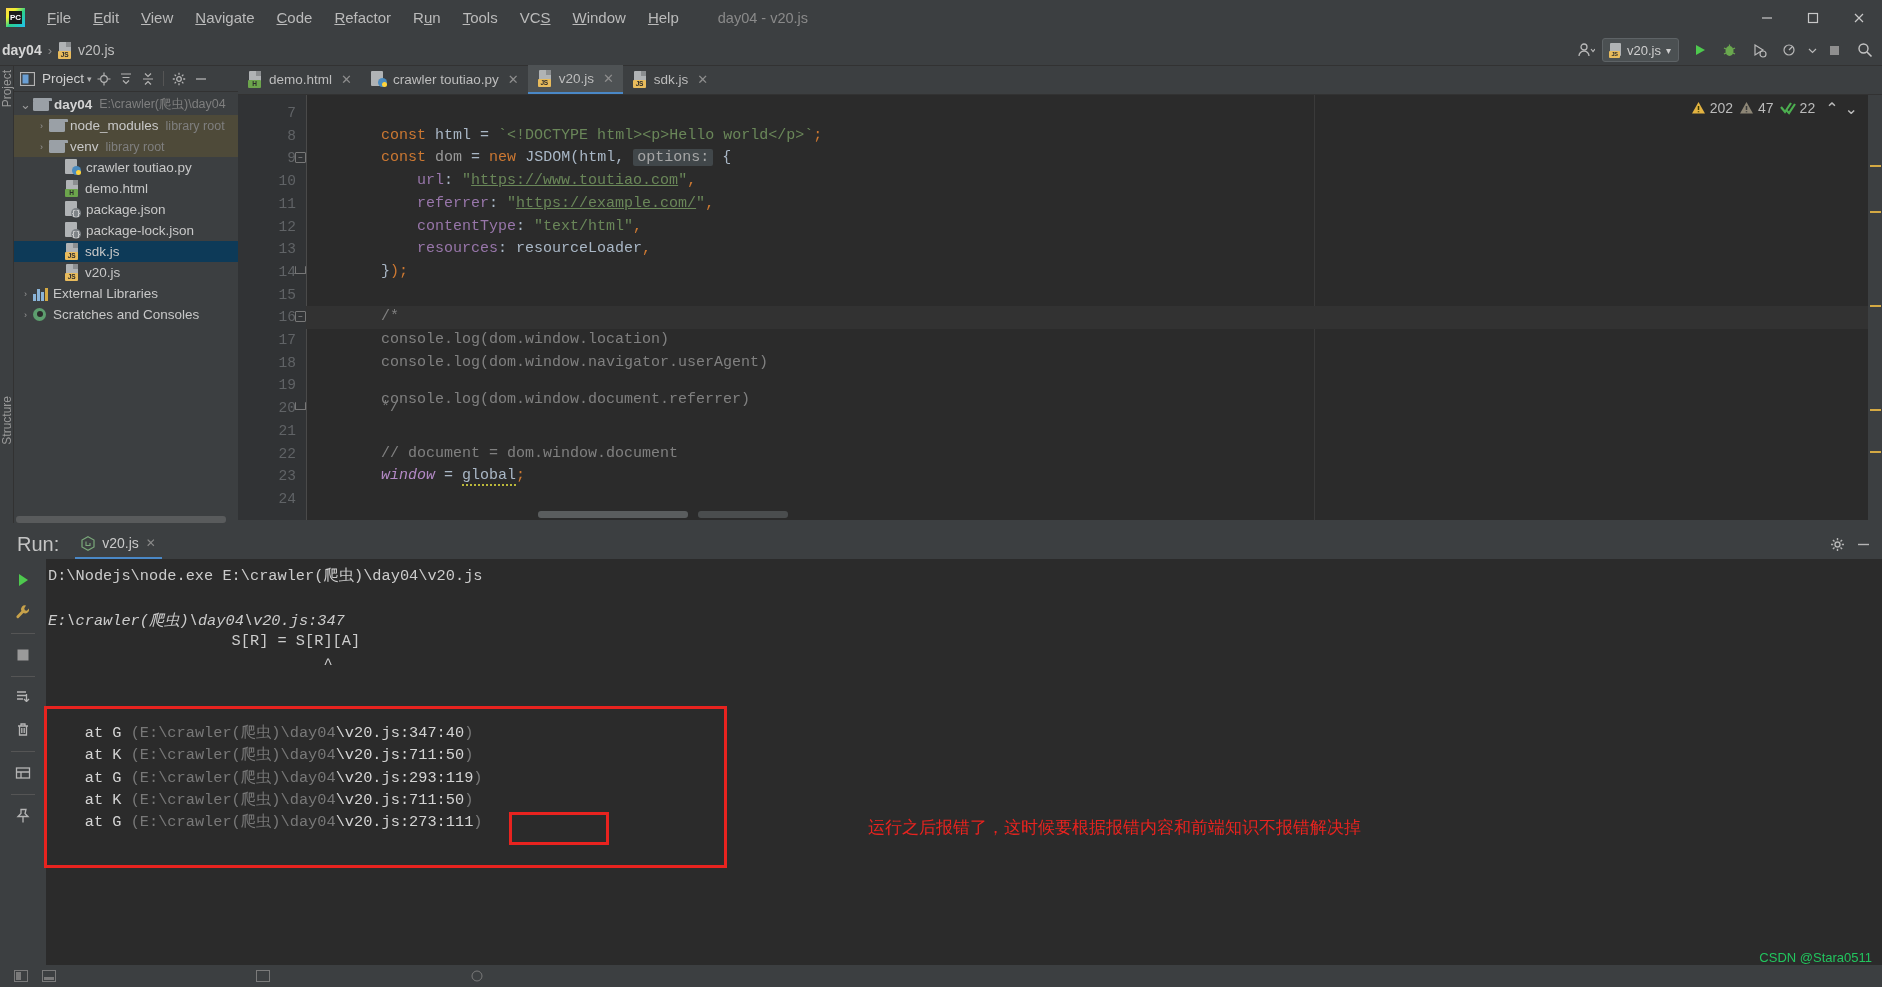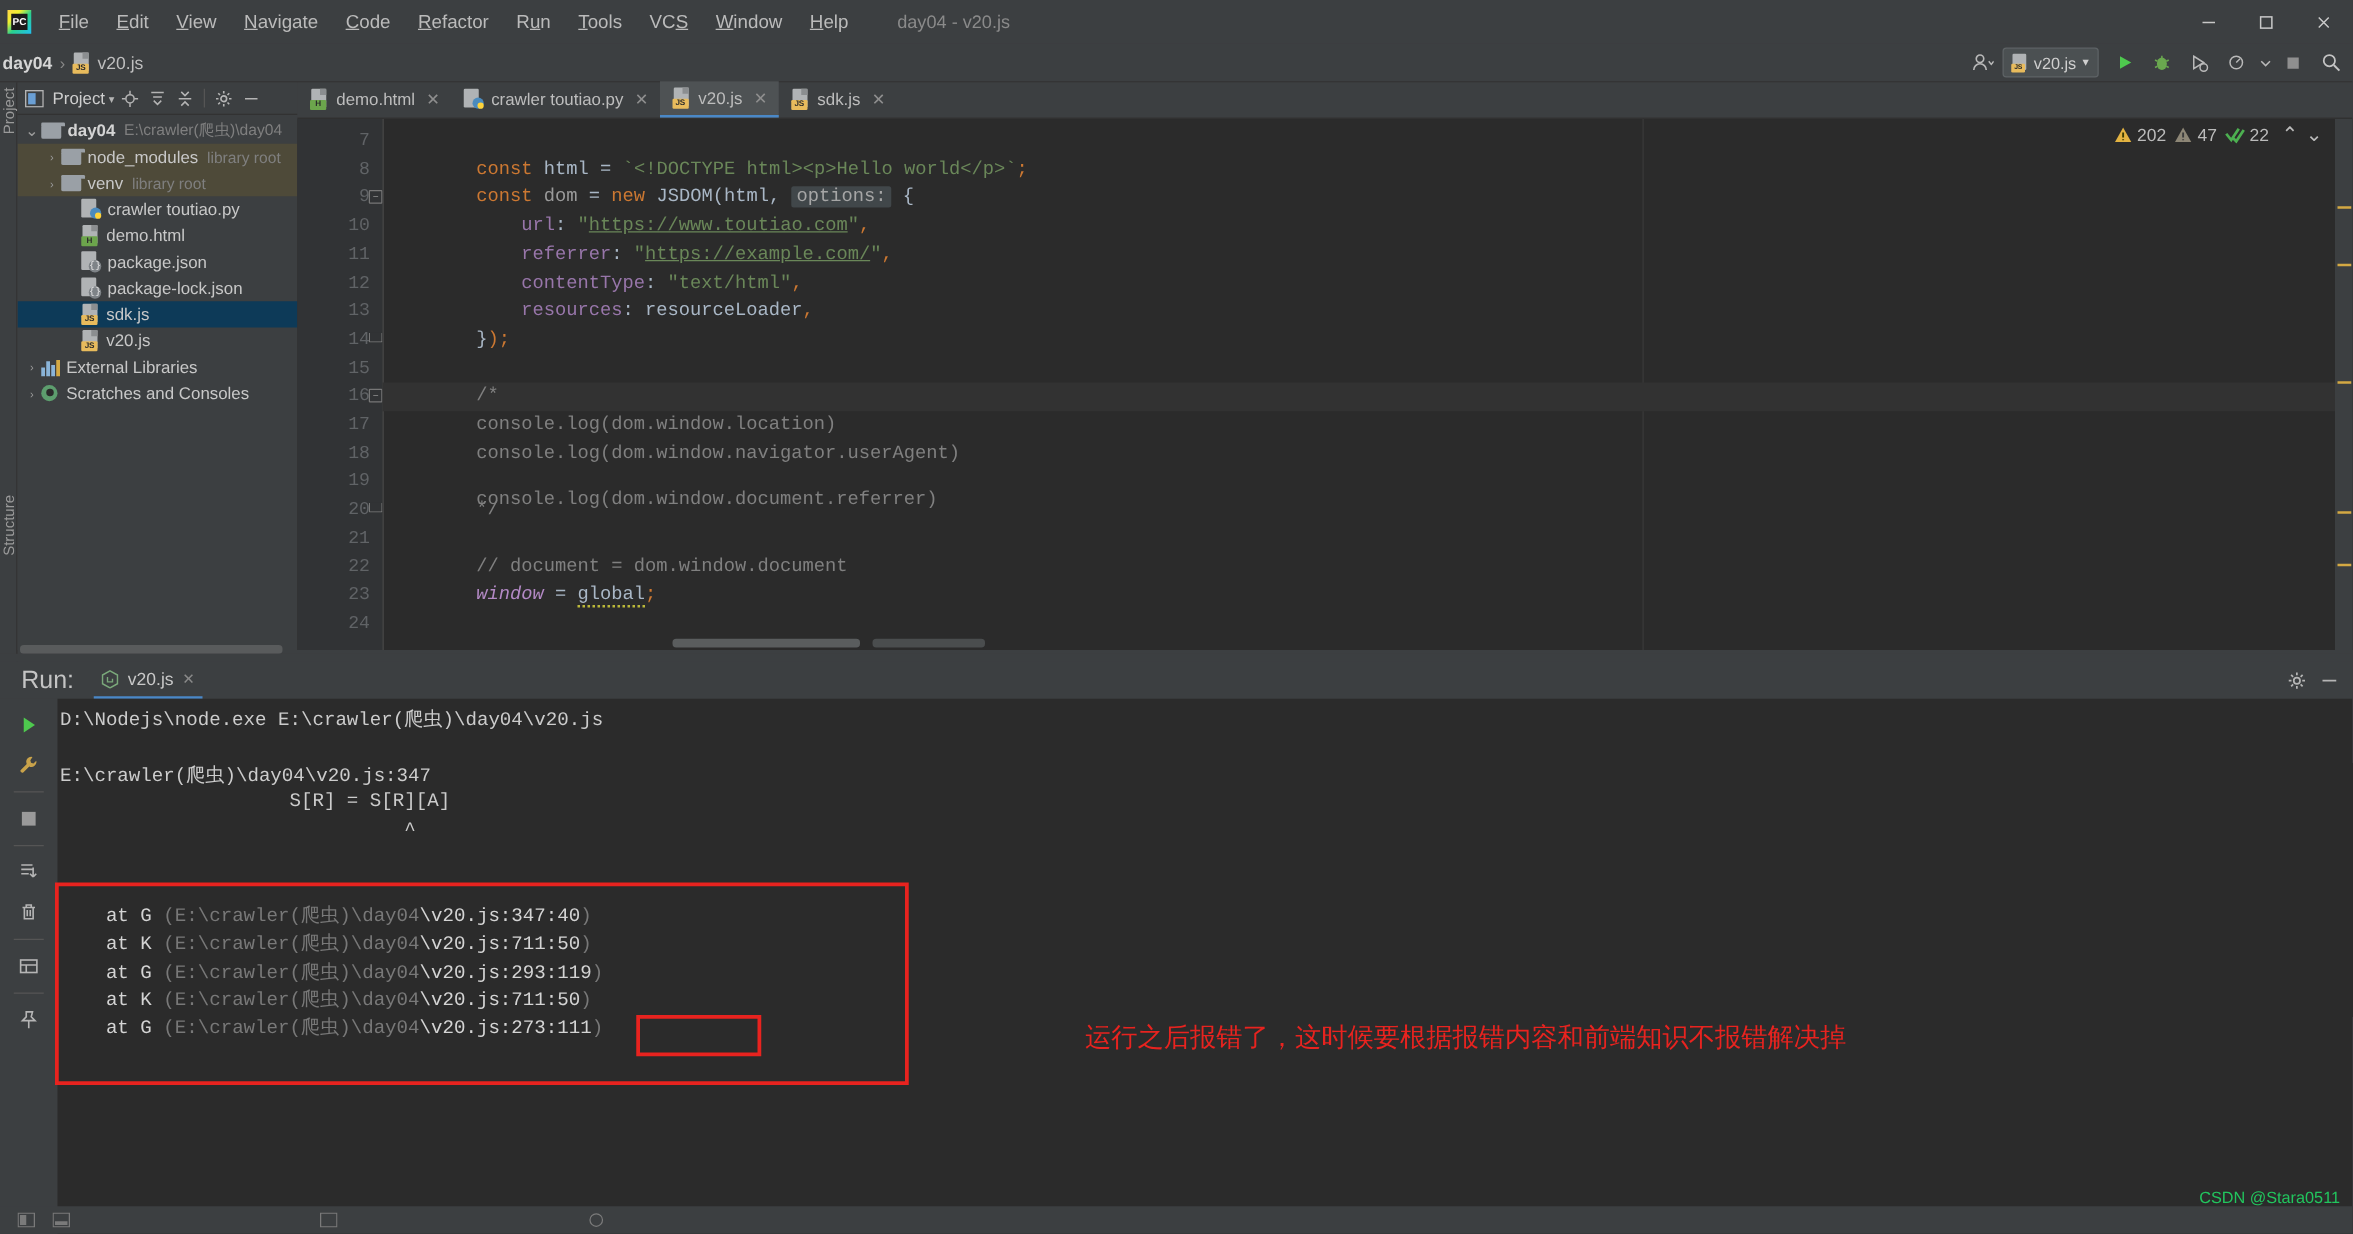--- a/index.html
+++ b/index.html
@@ -222,21 +222,21 @@
   .cline { position: absolute; left: 0; font-family: "Liberation Mono", monospace;
     font-size: 15.3px; white-space: pre; color: #bbbbbb; }
   .c-dim { color: #787878; }
   .c-bright { color: #cccccc; }
   .c-white { color: #d4d4d4; }
 
   .annot-box {
     position: absolute; border: 3px solid #e8231f; pointer-events: none;
   }
   .annot-text {
-    position: absolute; color: #e8231f; font-size: 21px;
+    position: absolute; color: #e8231f; font-size: 17px;
     font-family: "Liberation Sans", sans-serif; white-space: nowrap;
   }
 
   
   .run-left-strip { position: absolute; left: 0; top: 529px; width: 14px; height: 458px;
     background: #3c3f41; }
 
   
   .watermark { position: absolute; right: 10px; bottom: 22px; color: #22c55e; font-size: 13px; }
 
@@ -720,21 +720,21 @@
     <div class="rtb">
       <svg width="16" height="16" viewBox="0 0 16 16">
           <path d="M6 1.5 h5 l-1 4 3 3 h-10 l3 -3 Z M8 8.5 v6" fill="none" stroke="#b5b5b5" stroke-width="1.3"></path>
         </svg>
     </div>
   </div>
 
   <div class="console">
       <div class="cline c-bright" style="top: 6px; left: 2px;">D:\Nodejs\node.exe E:\crawler(爬虫)\day04\v20.js</div>
       <div class="cline c-bright" style="top: 28.4px; left: 2px;"></div>
-      <div class="cline c-bright" style="top: 50.8px; left: 2px;">E:\crawler(爬虫)\day04\v20.js:347</div>
+      <div class="cline c-bright" style="top: 50.8px; left: 2px; font-style: italic;">E:\crawler(爬虫)\day04\v20.js:347</div>
       <div class="cline c-bright" style="top: 73.2px; left: 2px;">                    S[R] = S[R][A]</div>
       <div class="cline c-bright" style="top: 95.6px; left: 2px;">                              ^</div>
       <div class="cline c-bright" style="top: 118px; left: 2px;"></div>
       <div class="cline" style="top: 162.8px; left: 2px;"><span class="c-white">    at G </span><span class="c-dim">(E:\crawler(爬虫)\day04</span><span class="c-white">\v20.js:347:40</span><span class="c-dim">)</span></div>
       <div class="cline" style="top: 185.2px; left: 2px;"><span class="c-white">    at K </span><span class="c-dim">(E:\crawler(爬虫)\day04</span><span class="c-white">\v20.js:711:50</span><span class="c-dim">)</span></div>
       <div class="cline" style="top: 207.6px; left: 2px;"><span class="c-white">    at G </span><span class="c-dim">(E:\crawler(爬虫)\day04</span><span class="c-white">\v20.js:293:119</span><span class="c-dim">)</span></div>
       <div class="cline" style="top: 230px; left: 2px;"><span class="c-white">    at K </span><span class="c-dim">(E:\crawler(爬虫)\day04</span><span class="c-white">\v20.js:711:50</span><span class="c-dim">)</span></div>
       <div class="cline" style="top: 252.4px; left: 2px;"><span class="c-white">    at G </span><span class="c-dim">(E:\crawler(爬虫)\day04</span><span class="c-white">\v20.js:273:111</span><span class="c-dim">)</span></div>
     </div>
 </div>

